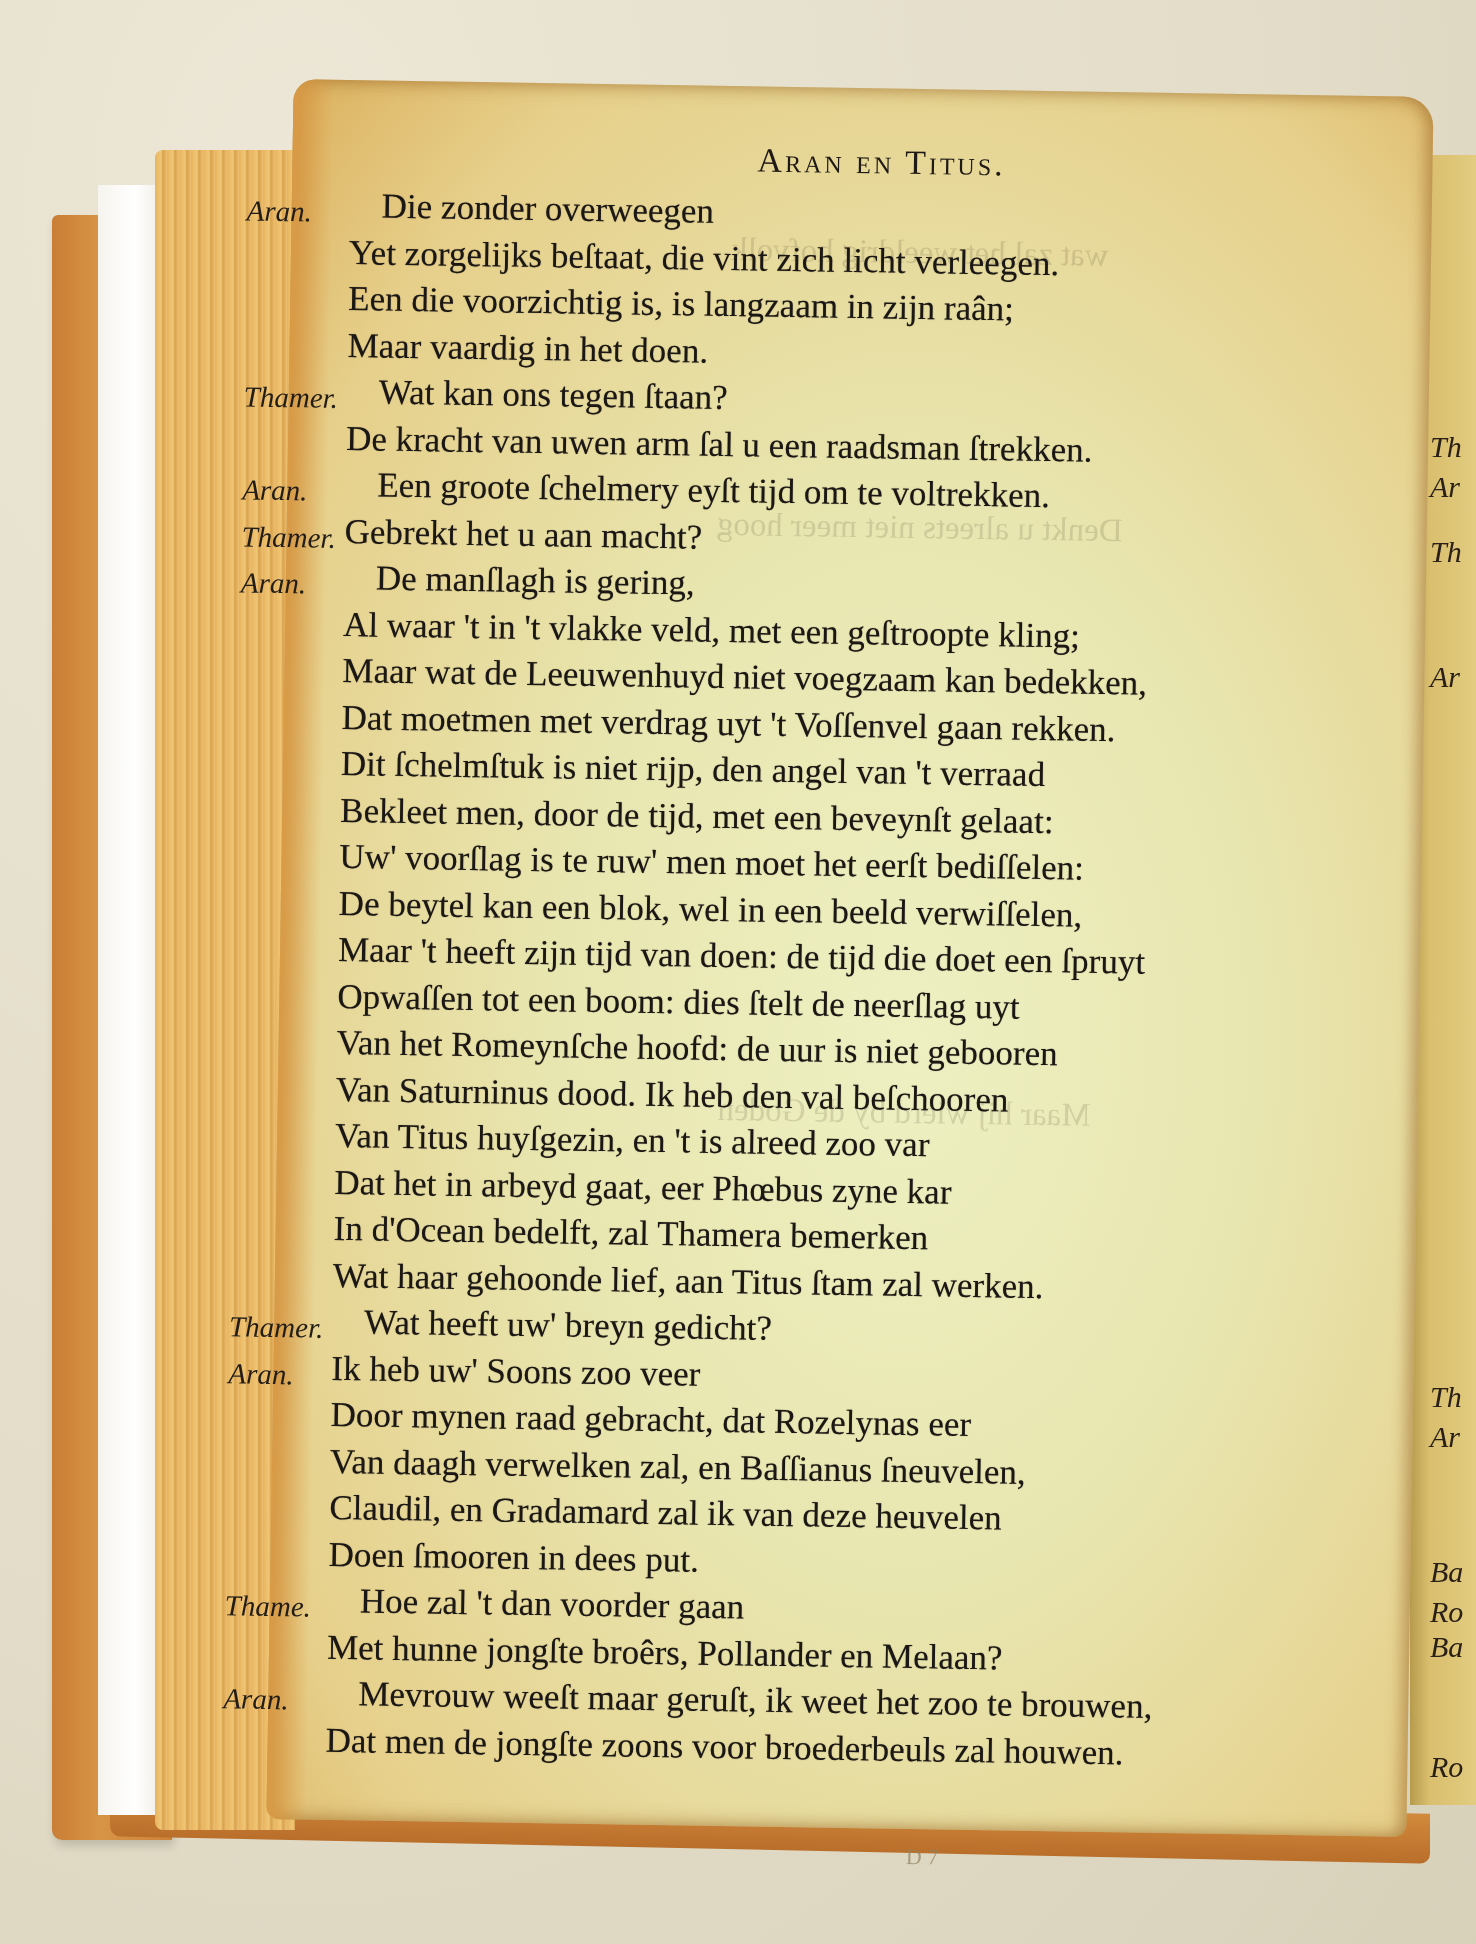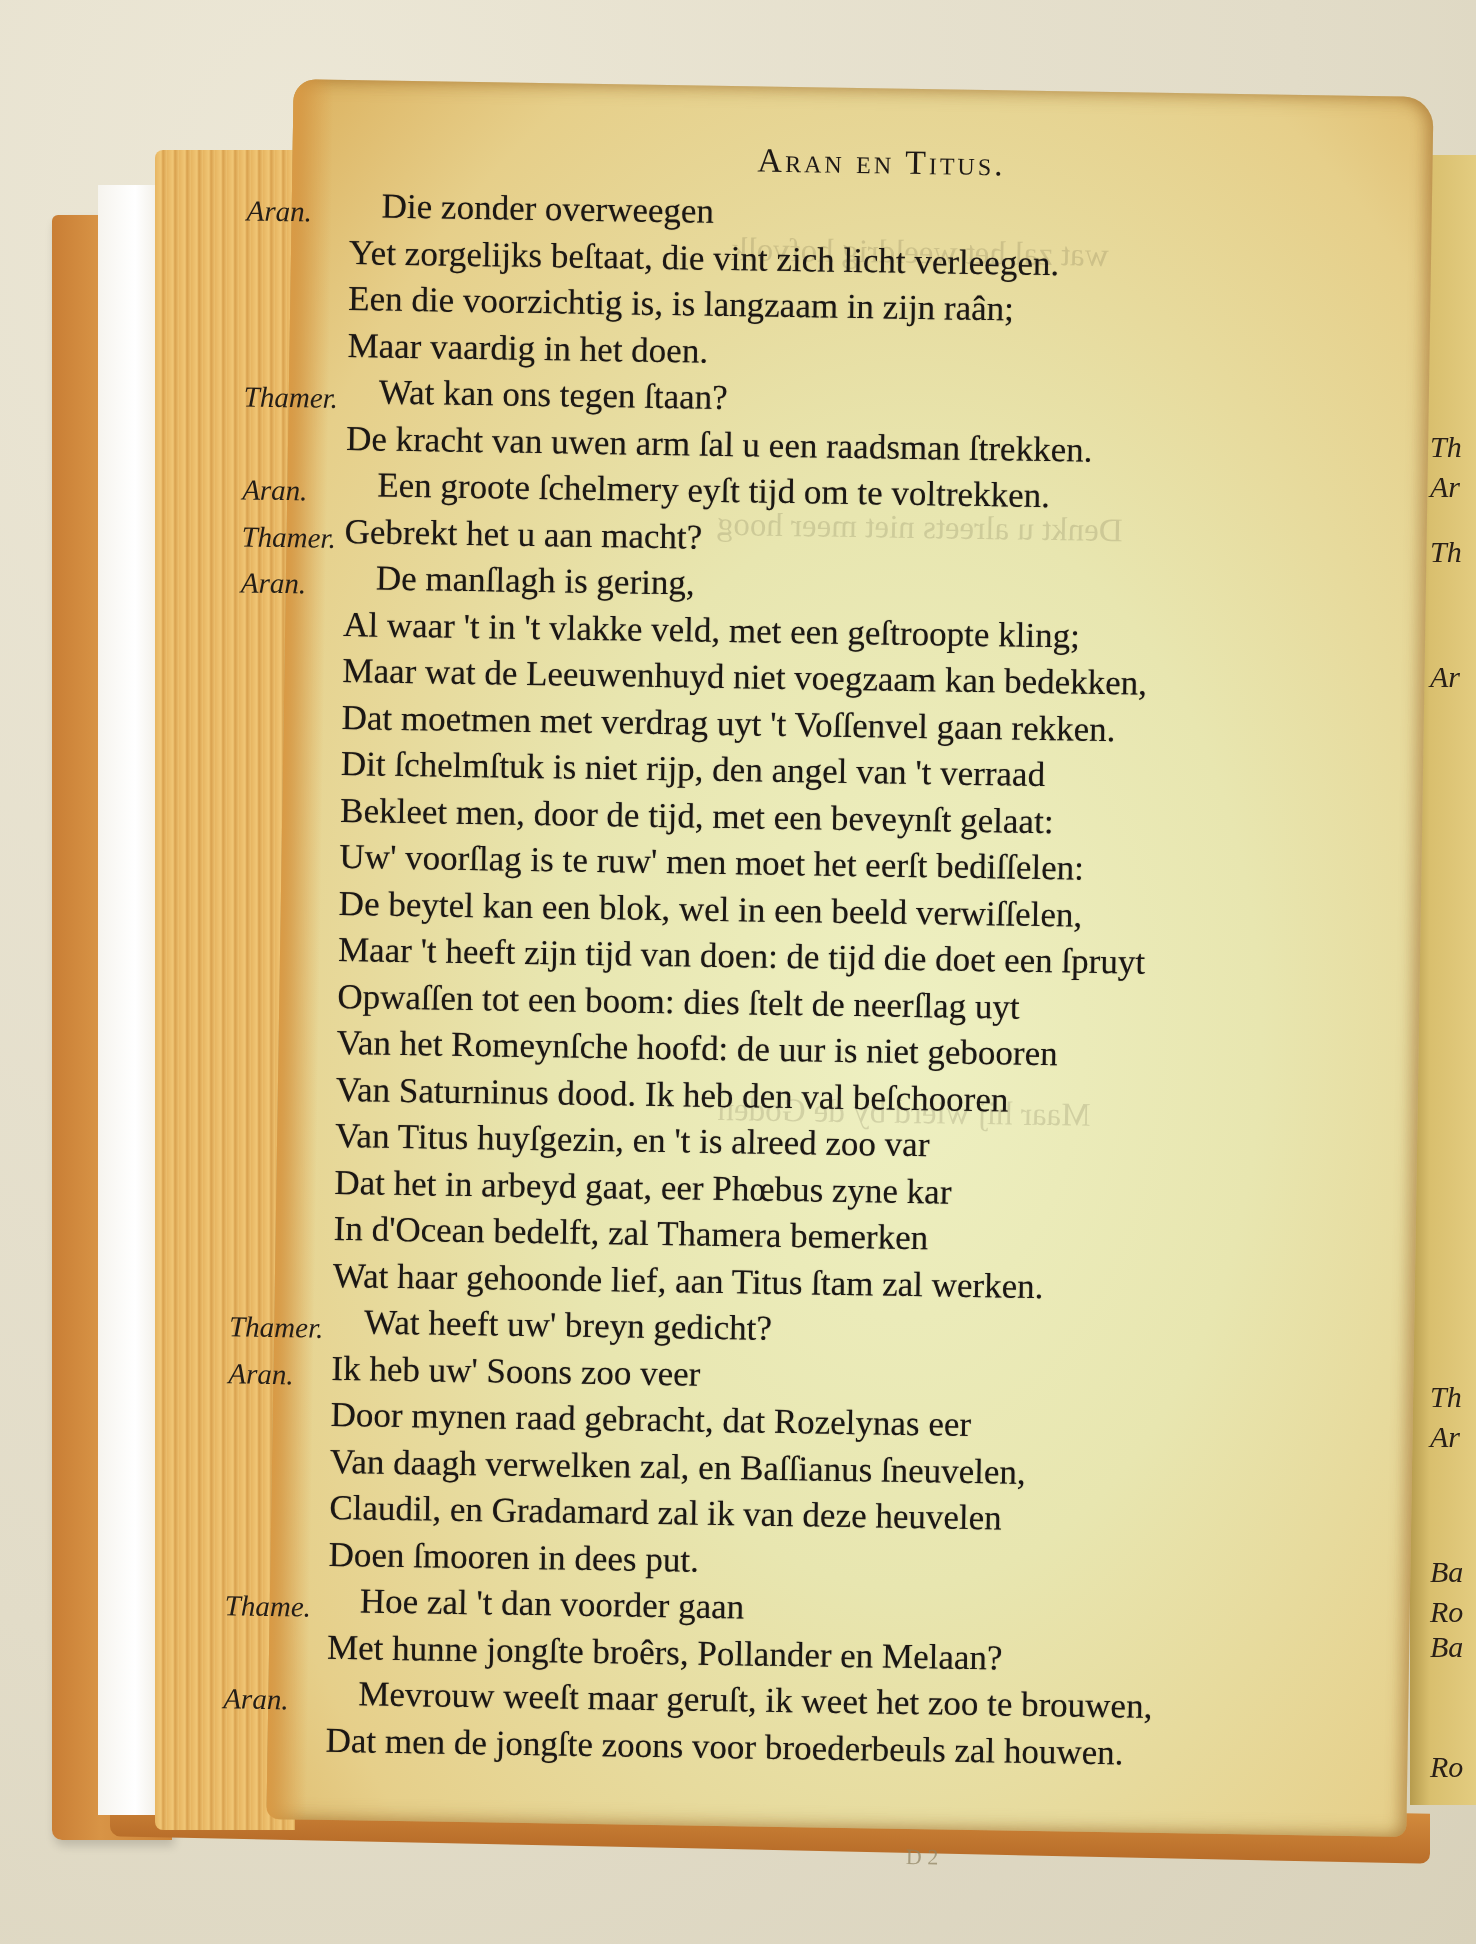--- a/index.html
+++ b/index.html
@@ -166,14 +166,14 @@
       <div class="speaker" style="left: -45px; top: 1511px;">Thame.</div>
       <div class="line" style="left: 90px; top: 1503px;">Hoe zal 't dan voorder gaan</div>
       <div class="speaker" style="left: -45px; top: 1557.5px;"></div>
       <div class="line" style="left: 58px; top: 1549.5px;">Met hunne jongſte broêrs, Pollander en Melaan?</div>
       <div class="speaker" style="left: -45px; top: 1604px;">Aran.</div>
       <div class="line" style="left: 90px; top: 1596px;">Mevrouw weeſt maar geruſt, ik weet het zoo te brouwen,</div>
       <div class="speaker" style="left: -45px; top: 1650.5px;"></div>
       <div class="line" style="left: 58px; top: 1642.5px;">Dat men de jongſte zoons voor broederbeuls zal houwen.</div>
     </div>
 
-  <div class="footer-sig">D 2</div>
+  <div class="footer-sig">D 7</div>
 </div>
 
 </body></html>

